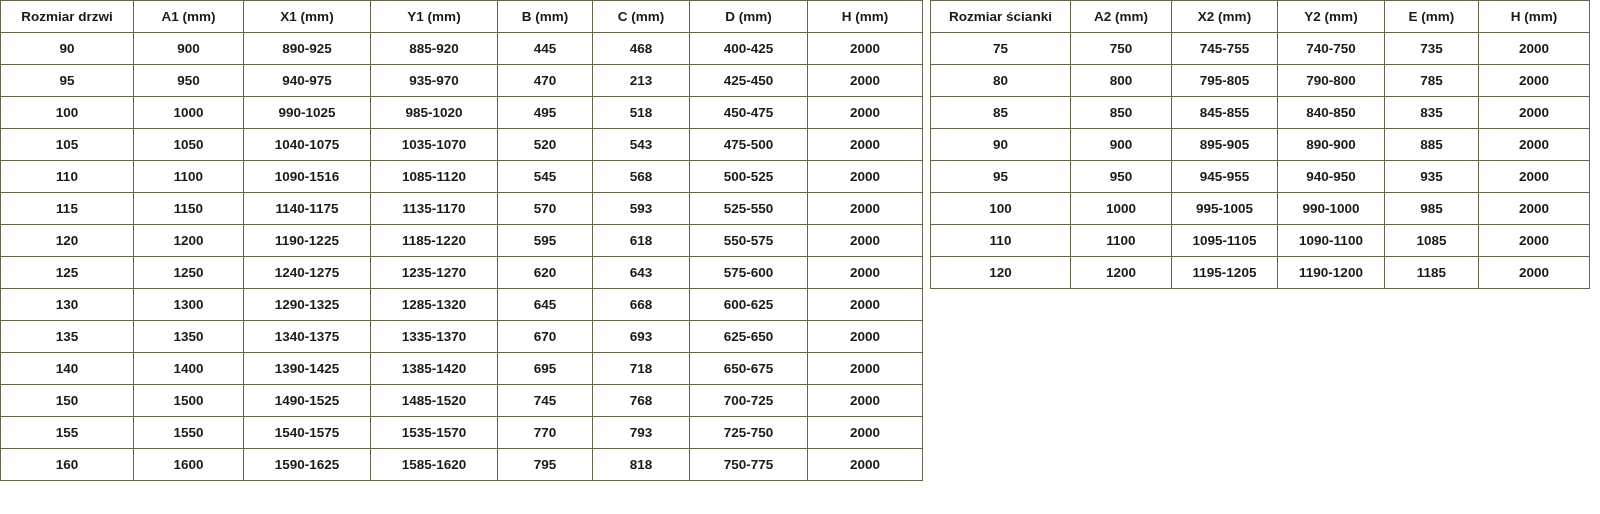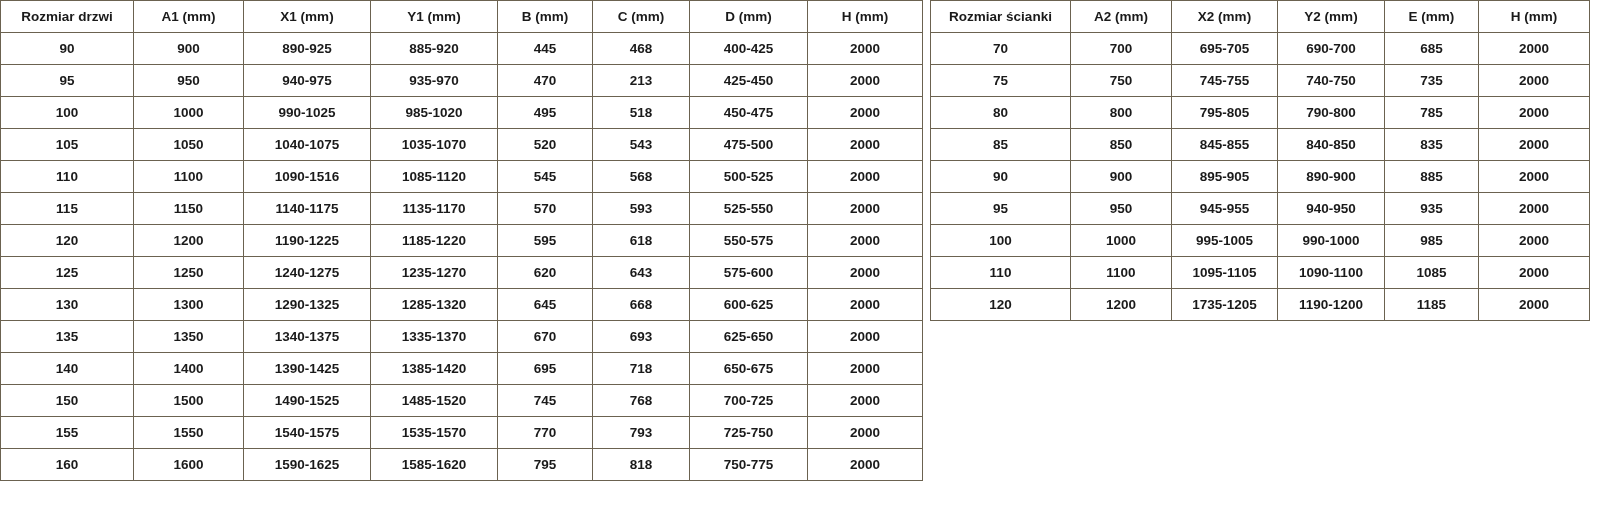--- a/index.html
+++ b/index.html
@@ -257,28 +257,20 @@
           <th>Rozmiar ścianki</th>
           <th>A2 (mm)</th>
           <th>X2 (mm)</th>
           <th>Y2 (mm)</th>
           <th>E (mm)</th>
           <th>H (mm)</th>
         </tr>
       </thead>
       <tbody>
         <tr>
-          <td>70</td>
-          <td>700</td>
-          <td>695-705</td>
-          <td>690-700</td>
-          <td>685</td>
-          <td>2000</td>
-        </tr>
-        <tr>
           <td>75</td>
           <td>750</td>
           <td>745-755</td>
           <td>740-750</td>
           <td>735</td>
           <td>2000</td>
         </tr>
         <tr>
           <td>80</td>
           <td>800</td>
@@ -323,21 +315,21 @@
           <td>110</td>
           <td>1100</td>
           <td>1095-1105</td>
           <td>1090-1100</td>
           <td>1085</td>
           <td>2000</td>
         </tr>
         <tr>
           <td>120</td>
           <td>1200</td>
-          <td>1735-1205</td>
+          <td>1195-1205</td>
           <td>1190-1200</td>
           <td>1185</td>
           <td>2000</td>
         </tr>
       </tbody>
     </table>
   </div>
 
 </div>
 

